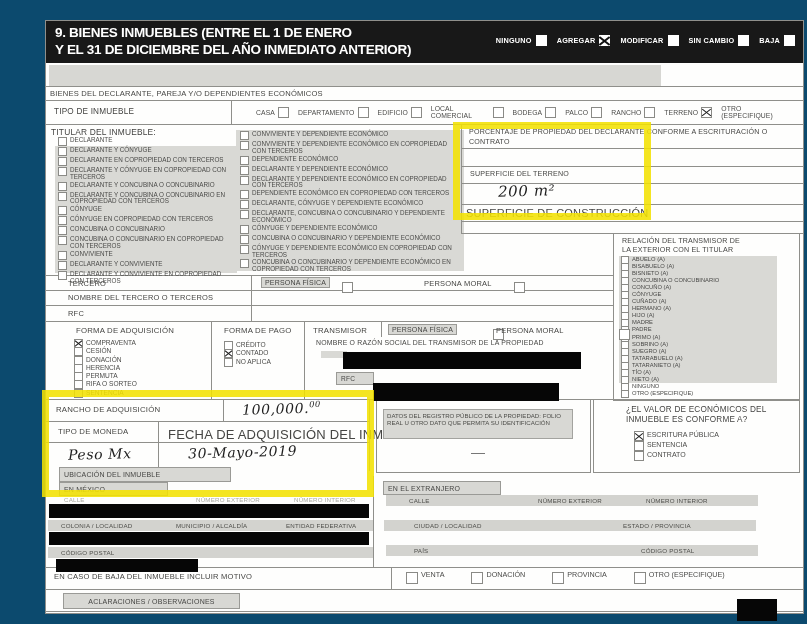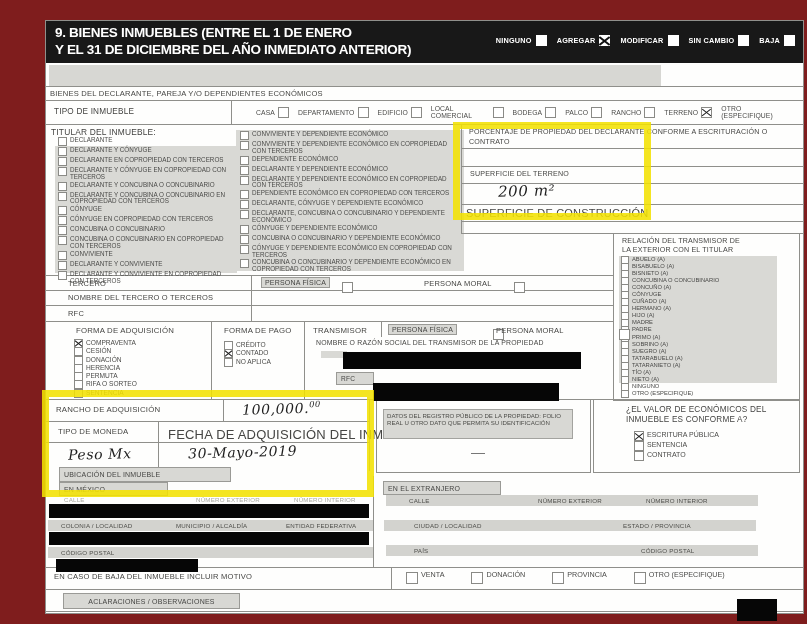--- a/index.html
+++ b/index.html
@@ -1,16 +1,16 @@
 <!DOCTYPE html>
 <html><head>
 <meta charset="utf-8">
 <style>
   html,body{margin:0;padding:0;background:#ffffff;}
-  .page{position:relative;width:807px;height:624px;background:#7f1d1d;overflow:hidden;
+  .page{position:relative;width:807px;height:624px;background:#0c4a6e;overflow:hidden;
         font-family:"Liberation Sans", sans-serif;color:#4a4a48;}
   .form{position:absolute;left:45px;top:20px;width:757px;height:592px;background:#fefefd;
         border:1px solid #8f8f8b;}
   .abs{position:absolute;}
   
   .hl{position:absolute;height:1px;background:#8f8f8b;z-index:1;}
   .vl{position:absolute;width:1px;background:#8f8f8b;z-index:1;}
   
   .hdr{position:absolute;left:0;top:0;width:757px;height:42px;background:#181818;color:#fff;z-index:2;}
   .hdr .title{position:absolute;left:9px;top:3px;font-weight:bold;font-size:13.5px;line-height:17px;letter-spacing:-0.3px;}

